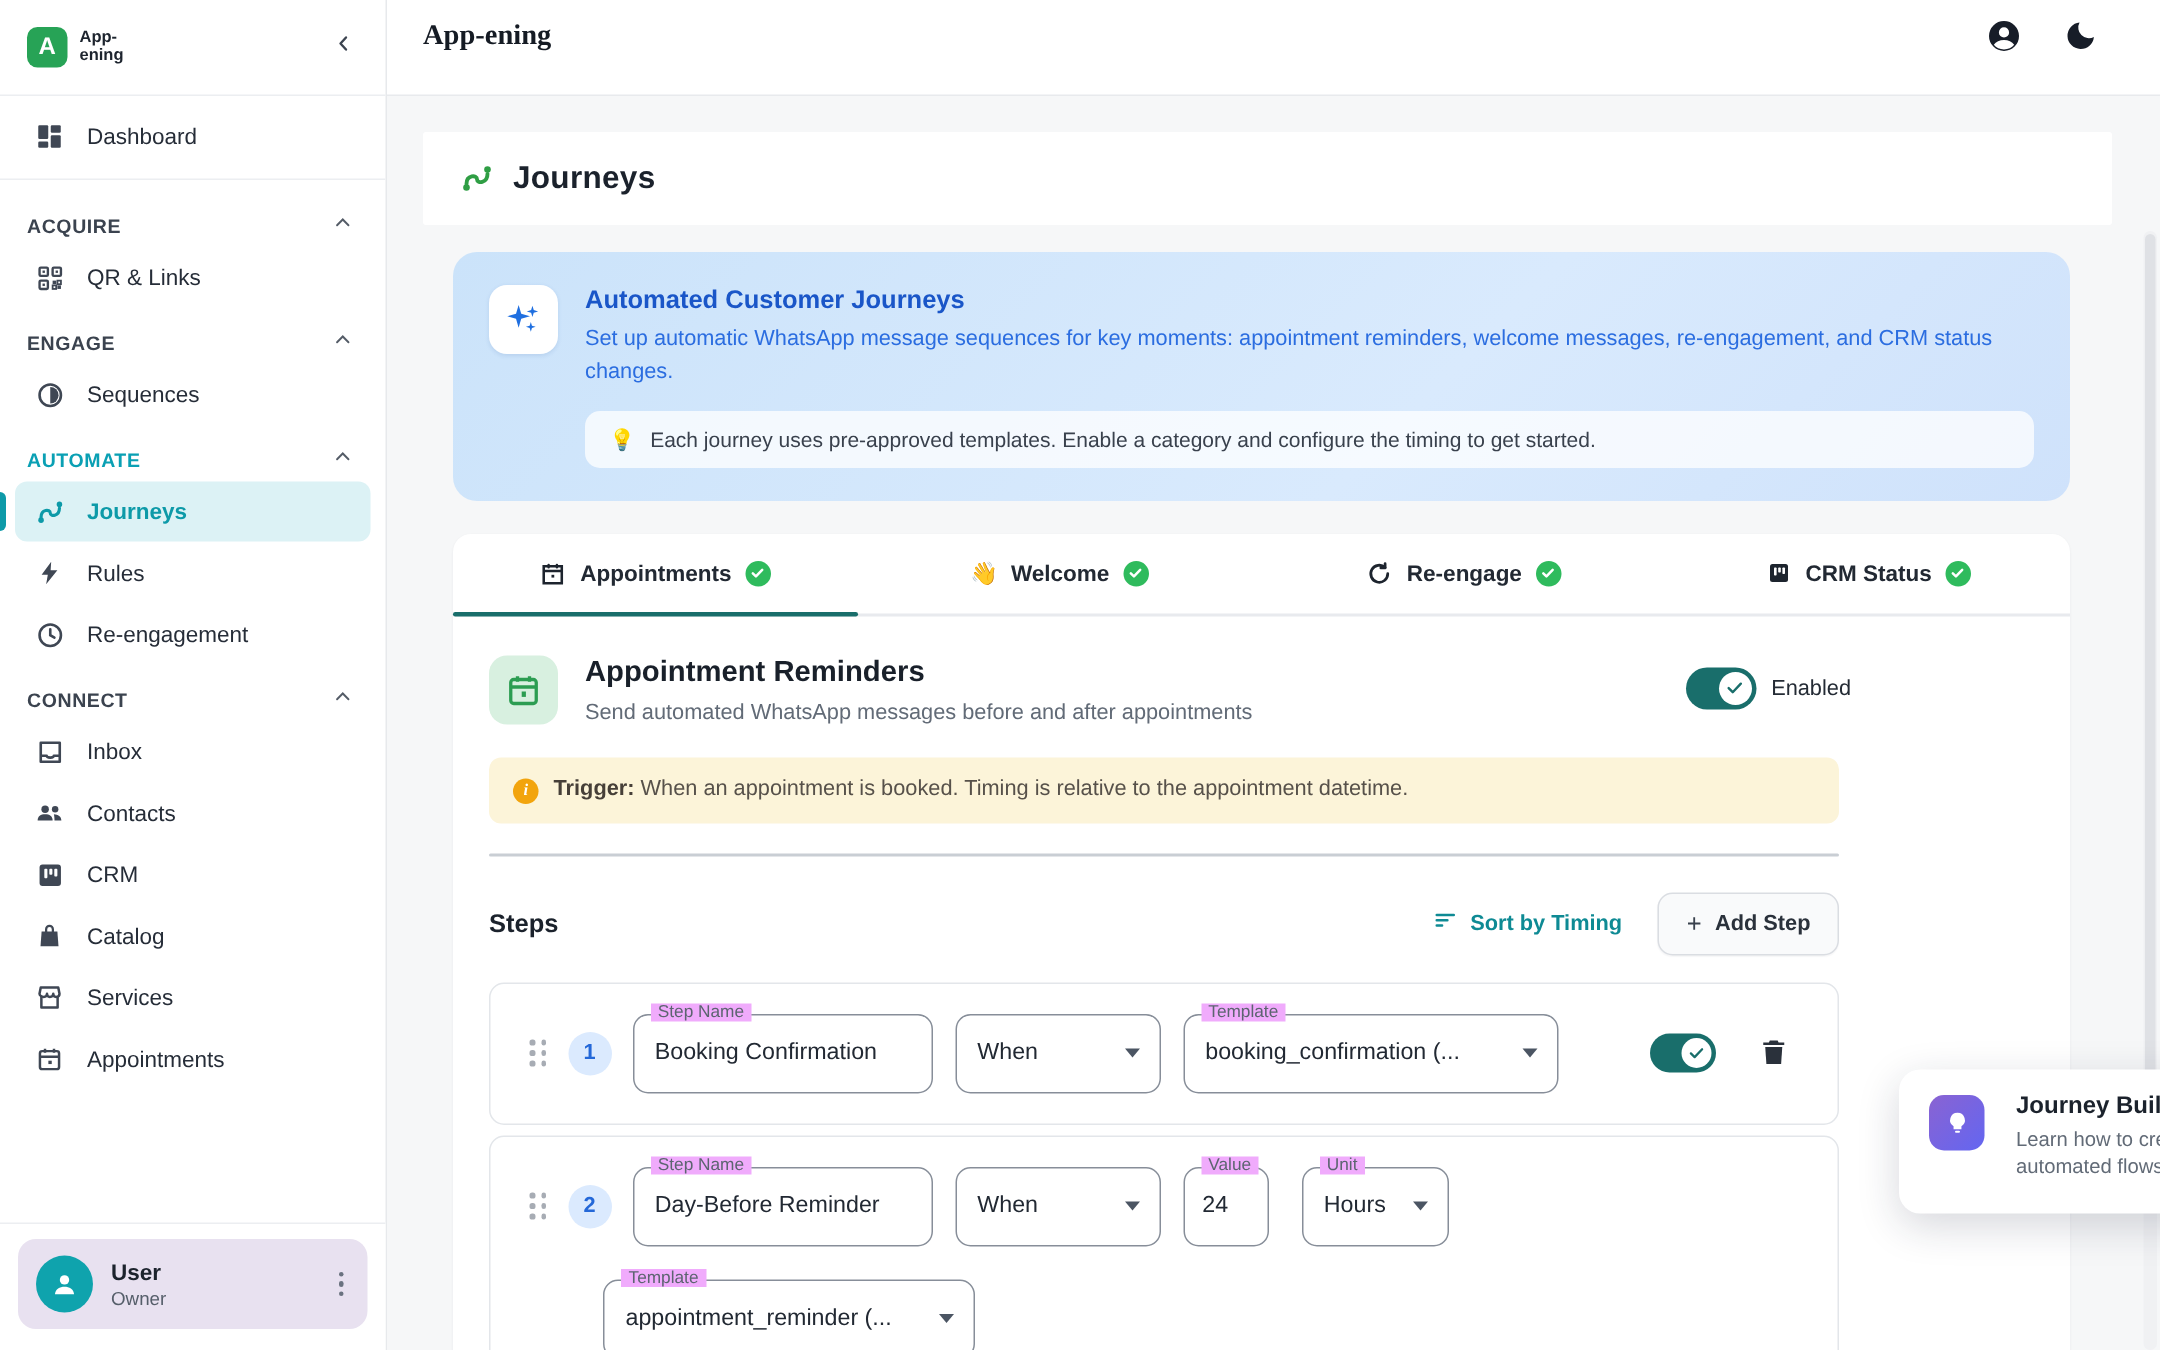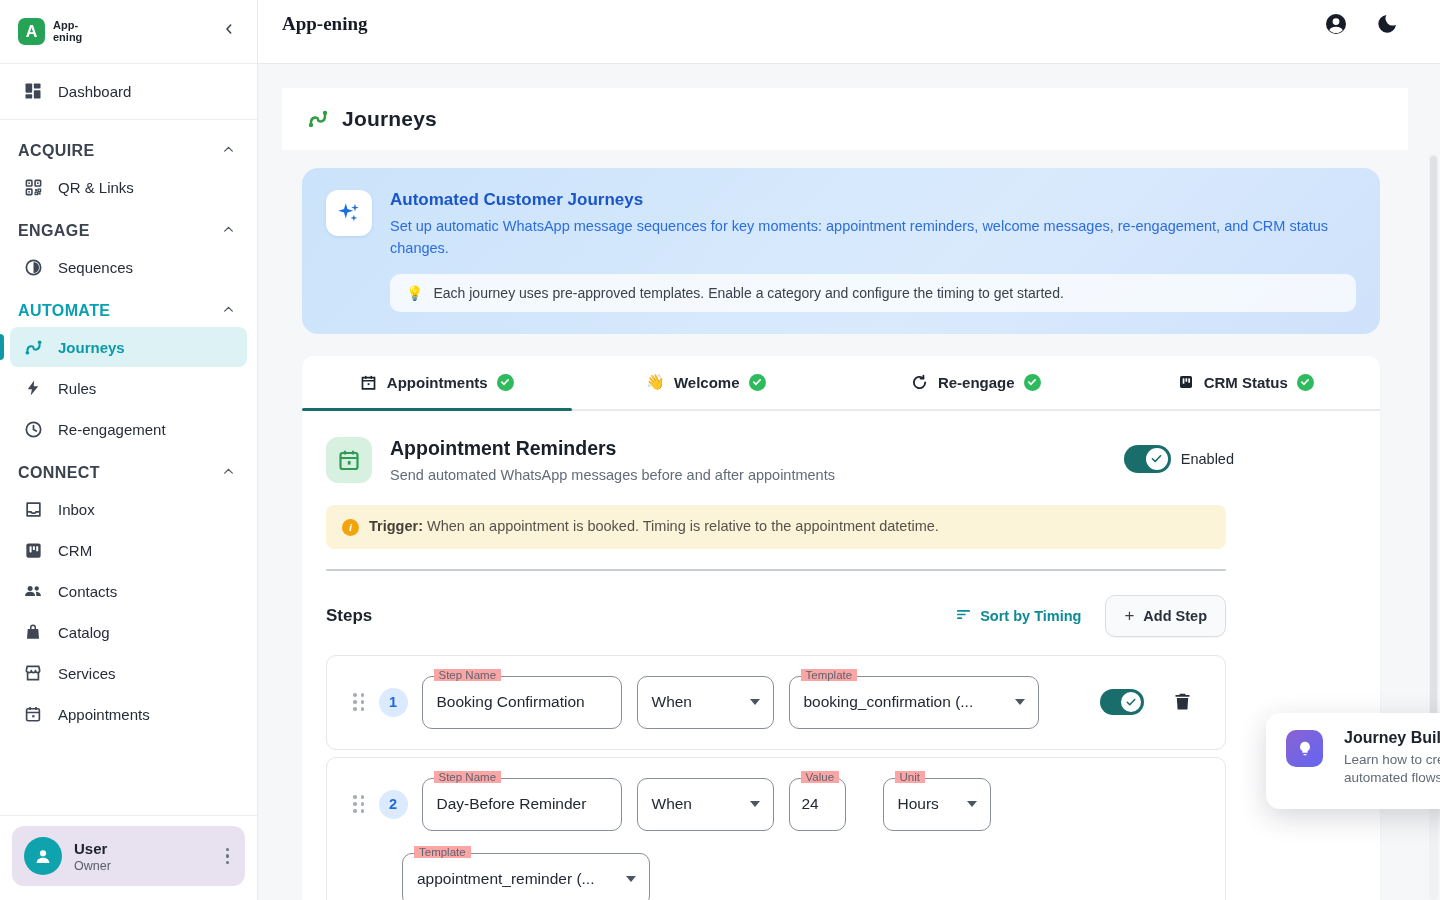--- a/index.html
+++ b/index.html
@@ -14,21 +14,21 @@
   .logo-badge { width:27px; height:27px; border-radius:7px; background:#27a356; color:#fff; font-weight:bold; font-size:16px; display:flex; align-items:center; justify-content:center; }
   .logo-text { font-size:11px; font-weight:bold; color:#1d242e; line-height:1.05; }
   .collapse-btn { color:#3c4450; font-size:17px; cursor:pointer; padding:4px; }
   .sb-nav { flex:1; overflow:hidden; padding:6px 10px 0 10px; }
   .sb-item { display:flex; align-items:center; gap:14px; height:40px; padding:0 12px; border-radius:8px; font-size:15px; color:#262d38; cursor:pointer; position:relative; margin:1px 0; }
   .sb-item .sb-ic { width:22px; height:22px; color:#3f4754; display:flex; align-items:center; justify-content:center; flex:0 0 22px; }
   .sb-item.active { background:#dcf2f5; color:#0d9aa8; font-weight:bold; }
   .sb-item.active .sb-ic { color:#0d9aa8; }
   .active-bar { position:absolute; left:-10px; top:7px; width:4px; height:26px; border-radius:0 4px 4px 0; background:#0d9aa8; }
   .sb-divider { height:1px; background:#eceef1; margin:8px -10px; }
-  .sb-section { display:flex; align-items:center; justify-content:space-between; padding:14px 12px 6px 8px; font-size:16px; font-weight:bold; letter-spacing:.4px; color:#3b434f; }
+  .sb-section { display:flex; align-items:center; justify-content:space-between; padding:14px 12px 6px 8px; font-size:13px; font-weight:bold; letter-spacing:.4px; color:#3b434f; }
   .sb-section.teal { color:#0aa0b4; }
   .sb-section .chev { color:#555d68; }
   .sb-footer { border-top:1px solid #eceef1; padding:10px 12px 14px 12px; background:#fff; }
   .user-card { background:#e8e1f0; border-radius:12px; height:60px; display:flex; align-items:center; padding:0 10px 0 12px; gap:12px; cursor:pointer; }
   .avatar { width:38px; height:38px; border-radius:50%; background:#0fa3ad; display:flex; align-items:center; justify-content:center; color:#fff; }
   .user-meta { flex:1; }
   .user-name { font-size:15px; font-weight:bold; color:#1c232d; }
   .user-role { font-size:12.5px; color:#555e6a; margin-top:2px; }
   .kebab { color:#6a7280; display:flex; flex-direction:column; gap:3px; padding:6px; }
   .kebab i { width:3.5px; height:3.5px; background:#6a7280; border-radius:50%; display:block; }
@@ -83,21 +83,21 @@
   .add-step-btn { margin-left:24px; height:42px; padding:0 18px; border:1px solid #dadde2; background:#f9fafb; border-radius:10px; display:flex; align-items:center; gap:9px; font-size:14.5px; font-weight:bold; color:#2a313b; cursor:pointer; box-shadow:0 1px 1px rgba(20,30,50,.04); }
   .plus-ic { font-size:17px; color:#39414d; font-weight:normal; }
 
   .step-card { width:900px; border:1px solid #e3e6ea; border-radius:10px; background:#fff; margin-top:18px; padding:20px 18px; }
   .step-card + .step-card { margin-top:7px; }
   .step-row { display:flex; align-items:center; }
   .drag-handle { display:grid; grid-template-columns:repeat(2,4px); gap:3.5px; margin:0 14px 0 8px; cursor:grab; }
   .drag-handle i { width:3.5px; height:3.5px; background:#a7acb4; border-radius:50%; display:block; }
   .step-num { width:29px; height:29px; border-radius:50%; background:#dbeafe; color:#2468d8; font-size:14.5px; font-weight:bold; display:flex; align-items:center; justify-content:center; margin-right:14px; }
   .field { position:relative; height:53px; border:1.6px solid #878e99; border-radius:10px; background:#fff; display:flex; align-items:center; margin-right:15px; }
-  .field-label { position:absolute; top:-8px; left:11px; background:#fca5a5; padding:0 5px; font-size:11.5px; color:#5c6470; }
+  .field-label { position:absolute; top:-8px; left:11px; background:#f0abfc; padding:0 5px; font-size:11.5px; color:#5c6470; }
   .field-input { border:none; outline:none; font-size:15.5px; color:#222933; padding:0 14px; width:100%; background:transparent; font-family:inherit; }
   .select-value { font-size:15.5px; color:#222933; padding:0 14px; flex:1; white-space:nowrap; overflow:hidden; }
   .caret { width:0; height:0; border-left:5.5px solid transparent; border-right:5.5px solid transparent; border-top:6.5px solid #4b5563; margin-right:13px; }
   .trash-btn { margin-left:28px; color:#2a313b; cursor:pointer; width:22px; height:22px; }
   .step-row2 { display:flex; margin:22px 0 0 57px; }
 
   
   .scrollbar-track { position:absolute; top:90px; right:2px; width:9px; bottom:0; background:#f0f1f3; border-radius:5px; }
   .scrollbar-thumb { position:absolute; top:2px; right:1px; width:7px; height:640px; background:#dfe1e5; border-radius:4px; }
 
@@ -226,39 +226,39 @@
       <div class="sb-item">
         <span class="sb-ic">
           <svg width="19" height="19" viewBox="0 0 24 24" fill="none" stroke="currentColor" stroke-width="2.2" stroke-linejoin="round">
               <path d="M4 4 H20 V20 H4 Z M4 15 H9 C9 17 15 17 15 15 H20"></path>
             </svg>
         </span>
         <span>Inbox</span>
       </div>
       <div class="sb-item">
         <span class="sb-ic">
+          <svg width="20" height="20" viewBox="0 0 24 24" fill="currentColor">
+              <circle cx="8.5" cy="9" r="3"></circle>
+              <path d="M2.5 18 C2.5 14.5 5 13 8.5 13 C12 13 14.5 14.5 14.5 18 Z"></path>
+              <circle cx="16.5" cy="9" r="2.6"></circle>
+              <path d="M15.5 12.9 C18.8 13.1 21.5 14.6 21.5 18 H16 C16 16 15.8 14 15.5 12.9 Z"></path>
+            </svg>
+        </span>
+        <span>Contacts</span>
+      </div>
+      <div class="sb-item">
+        <span class="sb-ic">
           <svg width="19" height="19" viewBox="0 0 24 24" fill="currentColor">
               <rect x="3" y="3" width="18" height="18" rx="2.5"></rect>
               <rect x="7" y="6.5" width="2.6" height="8" fill="#fff" rx="0.8"></rect>
               <rect x="11.2" y="6.5" width="2.6" height="5" fill="#fff" rx="0.8"></rect>
               <rect x="15.4" y="6.5" width="2.6" height="6.5" fill="#fff" rx="0.8"></rect>
             </svg>
         </span>
         <span>CRM</span>
-      </div>
-      <div class="sb-item">
-        <span class="sb-ic">
-          <svg width="20" height="20" viewBox="0 0 24 24" fill="currentColor">
-              <circle cx="8.5" cy="9" r="3"></circle>
-              <path d="M2.5 18 C2.5 14.5 5 13 8.5 13 C12 13 14.5 14.5 14.5 18 Z"></path>
-              <circle cx="16.5" cy="9" r="2.6"></circle>
-              <path d="M15.5 12.9 C18.8 13.1 21.5 14.6 21.5 18 H16 C16 16 15.8 14 15.5 12.9 Z"></path>
-            </svg>
-        </span>
-        <span>Contacts</span>
       </div>
       <div class="sb-item">
         <span class="sb-ic">
           <svg width="18" height="18" viewBox="0 0 24 24" fill="currentColor">
               <path d="M5 8 H19 L20 21 H4 Z"></path>
               <path d="M9 10 V6 a3 3 0 0 1 6 0 V10" fill="none" stroke="currentColor" stroke-width="2"></path>
             </svg>
         </span>
         <span>Catalog</span>
       </div>
@@ -515,21 +515,21 @@
                 <input class="field-input" value="Day-Before Reminder" style="">
               </div>
               <div class="field" style="width:137px;">
                 <span class="select-value">When</span>
                 <span class="caret"></span>
               </div>
               <div class="field" style="width:57px;">
                 <span class="field-label">Value</span>
                 <input class="field-input" style="padding: 0px 12px;" value="24">
               </div>
-              <div class="field" style="width:108px; margin-left:22px;">
+              <div class="field" style="width:98px; margin-left:7px;">
                 <span class="field-label">Unit</span>
                 <span class="select-value">Hours</span>
                 <span class="caret"></span>
               </div>
             </div>
             <div class="step-row2">
               <div class="field" style="width:248px;">
                 <span class="field-label">Template</span>
                 <span class="select-value">appointment_reminder (...</span>
                 <span class="caret"></span>

